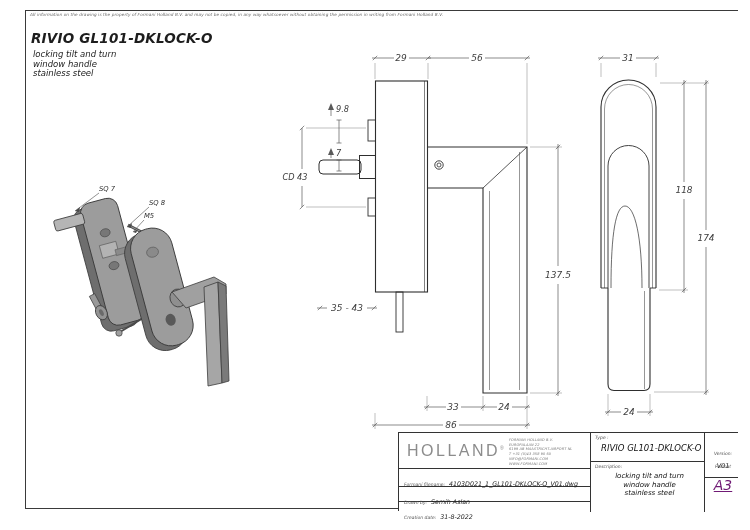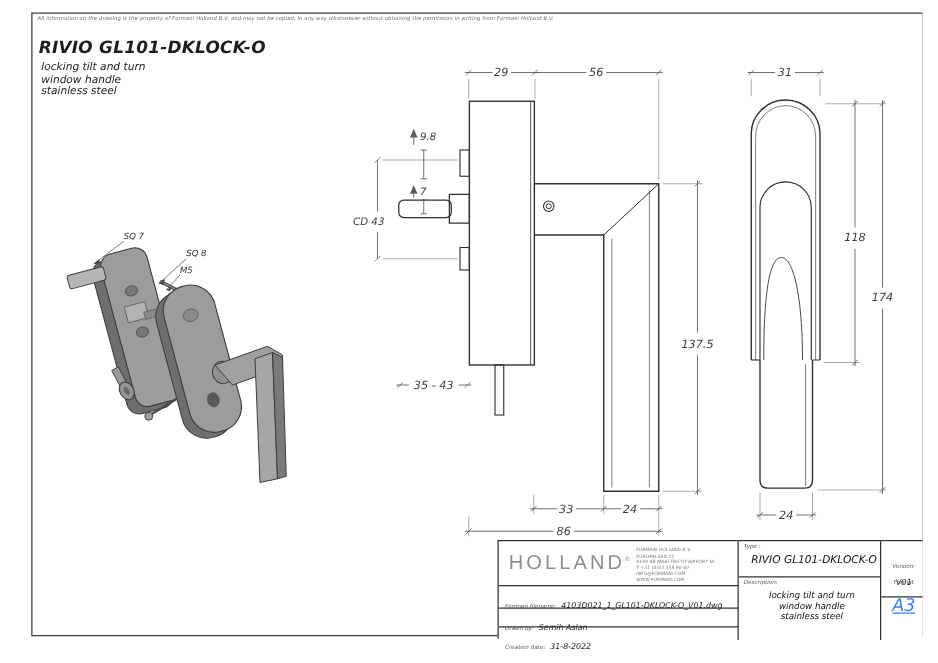--- a/index.html
+++ b/index.html
@@ -31,21 +31,21 @@
   .c-filename,.c-drawn,.c-creation{padding:1.5px 0 0 5px;}
   .inline-label{font-size:4.5px;color:#555;margin-right:4px;}
   .inline-value{font-size:6.3px;color:#1c1c1c;}
   .c-type{padding:2px 0 0 4px;}
   .type-value{font-size:8.5px;color:#111;margin:3px 0 0 6px;display:block;}
   .c-version{text-align:center;padding-top:2px;}
   .version-value{display:block;font-size:6.5px;color:#222;margin-top:6px;}
   .c-desc{padding:2px 0 0 4px;text-align:center;}
   .desc-lines{font-size:7px;color:#111;line-height:8.6px;margin-top:3px;}
   .c-format{text-align:center;padding-top:2px;}
-  .format-value{display:block;font-size:14px;color:#3b82f6;margin-top:8px;text-decoration:underline;}
+  .format-value{display:block;font-size:14px;color:#701a75;margin-top:8px;text-decoration:underline;}
 </style>
 </head>
 <body>
 
 <div class="sheet">
   <div class="frame"></div>
 
   <div class="disclaimer">All information on the drawing is the property of Formani Holland B.V. and may not be copied, in any way whatsoever without obtaining the permission in writing from Formani Holland B.V.</div>
 
   <div class="prod-title">RIVIO GL101-DKLOCK-O</div>

